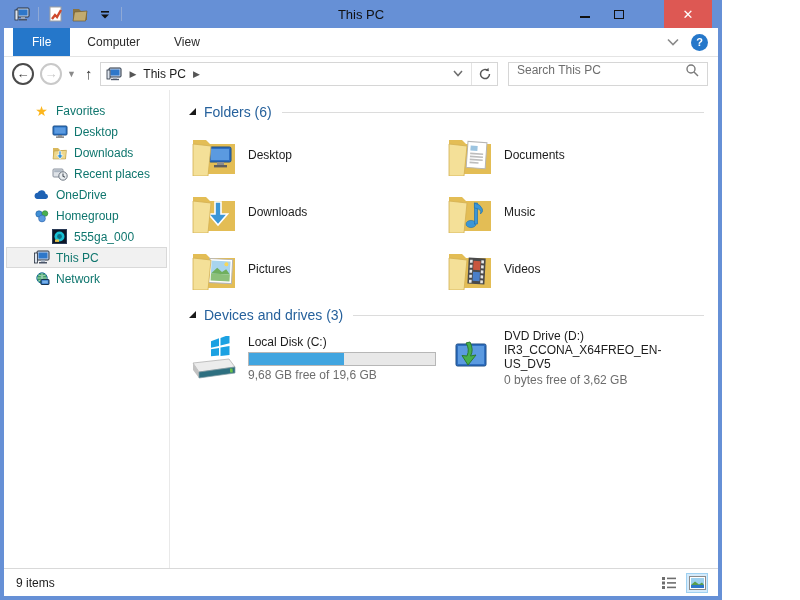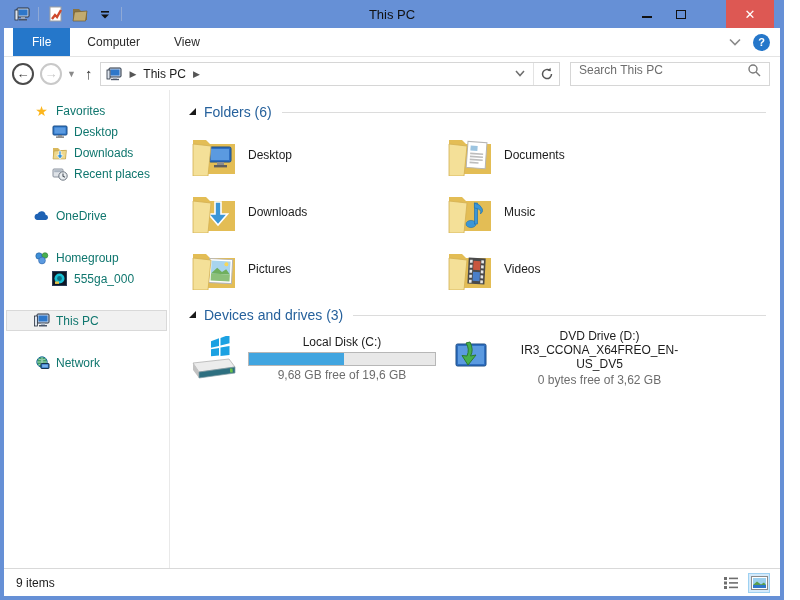--- a/index.html
+++ b/index.html
@@ -1,19 +1,19 @@
 <!DOCTYPE html>
 <html><head>
 <meta charset="utf-8">
 <style>
   * { box-sizing: border-box; margin: 0; padding: 0; }
   html,body { width:800px; height:600px; }
   body { font-family:"Liberation Sans", sans-serif; font-size:12px; color:#1c1c1c; background:#fff; }
 
-  .window { width:784px; height:600px; display:flex; flex-direction:column;
+  .window { width:722px; height:600px; display:flex; flex-direction:column;
             border-left:4px solid #6690d6; border-right:4px solid #6690d6; border-bottom:4px solid #6690d6; background:#fff; }
 
   
   .titlebar { height:28px; background:#6690d6; display:flex; align-items:center; position:relative; flex:0 0 auto; }
   .qat { display:flex; align-items:center; gap:7px; margin-left:9px; z-index:2; }
   .qat-sep { width:1px; height:14px; background:#8fa9d6; }
   .qat-btn { display:flex; align-items:center; justify-content:center; width:18px; height:18px; cursor:default; }
   .win-title { position:absolute; left:0; right:0; text-align:center; font-size:13px; color:#111; z-index:1; }
   .winbtns { margin-left:auto; display:flex; align-items:stretch; height:28px; z-index:2; }
   .winbtn { width:34px; display:flex; align-items:center; justify-content:center; color:#111; }
@@ -43,27 +43,27 @@
   .addr-btn { width:26px; display:flex; align-items:center; justify-content:center; color:#6e6e6e; }
   .addr-btn.refresh { border-left:1px solid #e3e3e3; color:#555; }
   .searchbox { width:200px; height:24px; border:1px solid #d6d6d6; margin-left:10px; display:flex; align-items:flex-start; padding:0 8px; }
   .search-text { flex:1; color:#6d6d6d; font-size:12px; }
 
   
   .main { flex:1; display:flex; overflow:hidden; }
   .sidebar { width:166px; flex:0 0 auto; border-right:1px solid #e9e9e9; padding-top:10px; }
   .nav-item { height:21px; display:flex; align-items:center; padding-left:28px; border:1px solid transparent; }
   .nav-item.child { padding-left:46px; }
-  .nav-item.gap { margin-top:21px; }
+  .nav-item.gap { }
   .nav-item.selected { background:#f1f1f1; border-color:#d9d9d9; margin-right:2px; margin-left:2px; padding-left:26px; }
   .nav-icon { width:17px; display:flex; justify-content:center; margin-right:6px; flex:0 0 auto; }
   .nav-label { font-size:12px; color:#0f766e; white-space:nowrap; }
   .star-glyph { color:#fcb61e; font-size:14px; line-height:14px; }
 
-  .content { flex:1; padding:14px 14px 0 19px; overflow:hidden;text-align:center; }
+  .content { flex:1; padding:14px 14px 0 19px; overflow:hidden; }
   .group-header { display:flex; align-items:center; margin-bottom:2px; }
   .twisty { width:0; height:0; border-left:7px solid transparent; border-bottom:7px solid #1a1a1a; margin-right:8px; transform:translateY(-1px); }
   .group-title { color:#26619c; font-size:14px; }
   .group-rule { flex:1; height:1px; background:#dcdcdc; margin-left:10px; }
   .grid { display:grid; grid-template-columns:256px 256px; margin:6px 0 10px 0; }
   .tile { display:flex; align-items:center; min-height:57px; padding-right:6px; }
   .tile-icon { width:50px; flex:0 0 auto; margin-right:9px; display:flex; justify-content:center; }
   .tile-label { font-size:12px; color:#1c1c1c; }
   .tile-sub { font-size:12px; color:#6d6d6d; margin-top:2px; }
   .drive-bar { width:188px; height:14px; border:1px solid #b7b7b7; background:#e8e8e8; margin-top:3px; }

